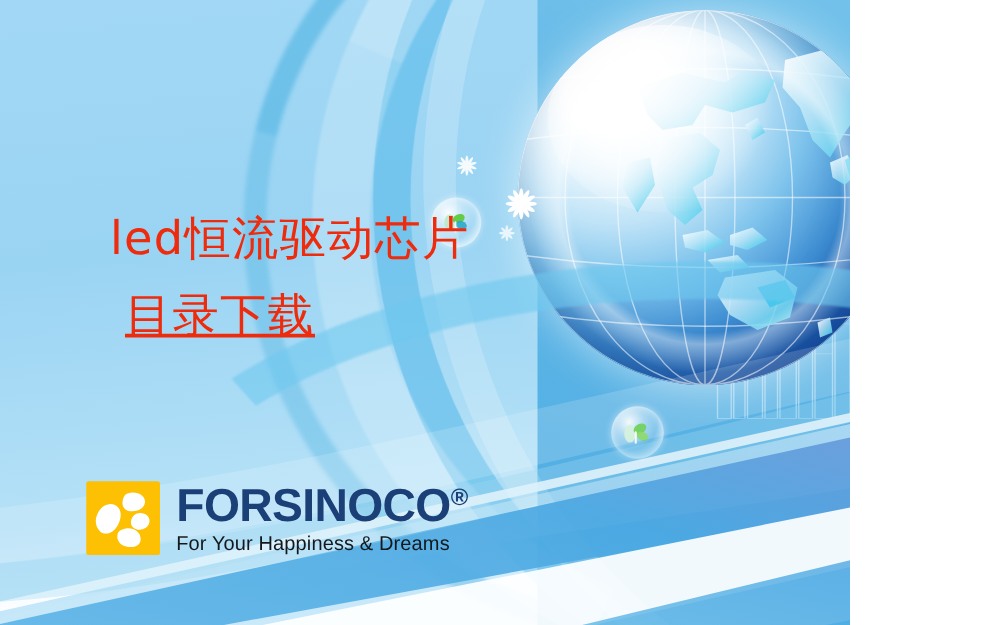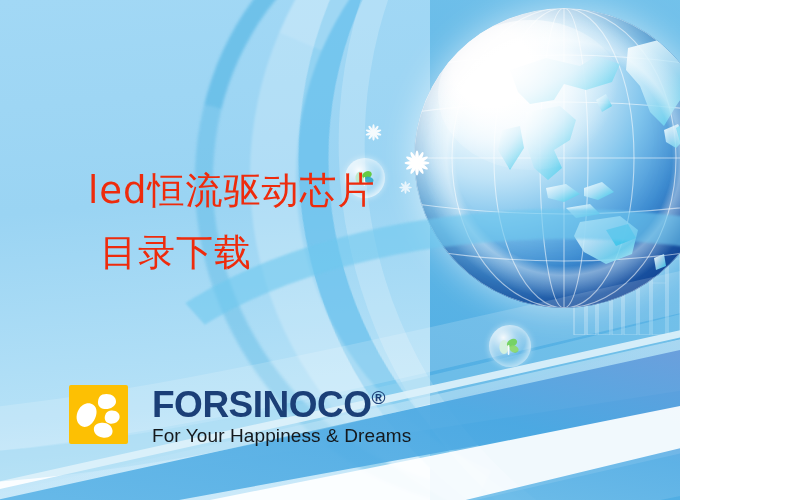--- a/index.html
+++ b/index.html
@@ -176,58 +176,58 @@
   }
   .title-line {
     color: #ee2b0c;
     font-family: "DejaVu Sans", "Liberation Sans", sans-serif;
     font-size: 37px;
     line-height: 62px;
     font-weight: 400;
     white-space: nowrap;
     letter-spacing: 1px;
   }
-  .title-line-2 { padding-left: 12px; }
+  .title-line-2 { padding-left: 12px; text-decoration: underline; }
 
   
   .logo {
     position: absolute;
     left: 69px; top: 385px;
     display: flex;
     align-items: flex-start;
   }
   .logo-mark {
     width: 59px; height: 59px;
     background: #fdc003;
     border-radius: 2px;
     position: relative;
     flex: none;
   }
   .logo-mark svg { position: absolute; inset: 0; }
   .logo-text {
-    margin-left: 24px;
+    margin-left: 13px;
     padding-top: 1px;
   }
   .logo-word {
     font-family: "Liberation Sans", sans-serif;
     font-weight: bold;
     font-size: 37px;
     line-height: 38px;
     color: #1b3f77;
     letter-spacing: -0.5px;
     white-space: nowrap;
   }
   .logo-word .reg {
     font-size: 19px;
     vertical-align: super;
     line-height: 1;
   }
   .logo-tag {
     font-family: "Liberation Sans", sans-serif;
-    font-size: 19px;
+    font-size: 16px;
     line-height: 21px;
     color: #14181c;
     white-space: nowrap;
     margin-top: 1px;
     letter-spacing: .1px;
   }
 </style>
 </head>
 <body>
 

